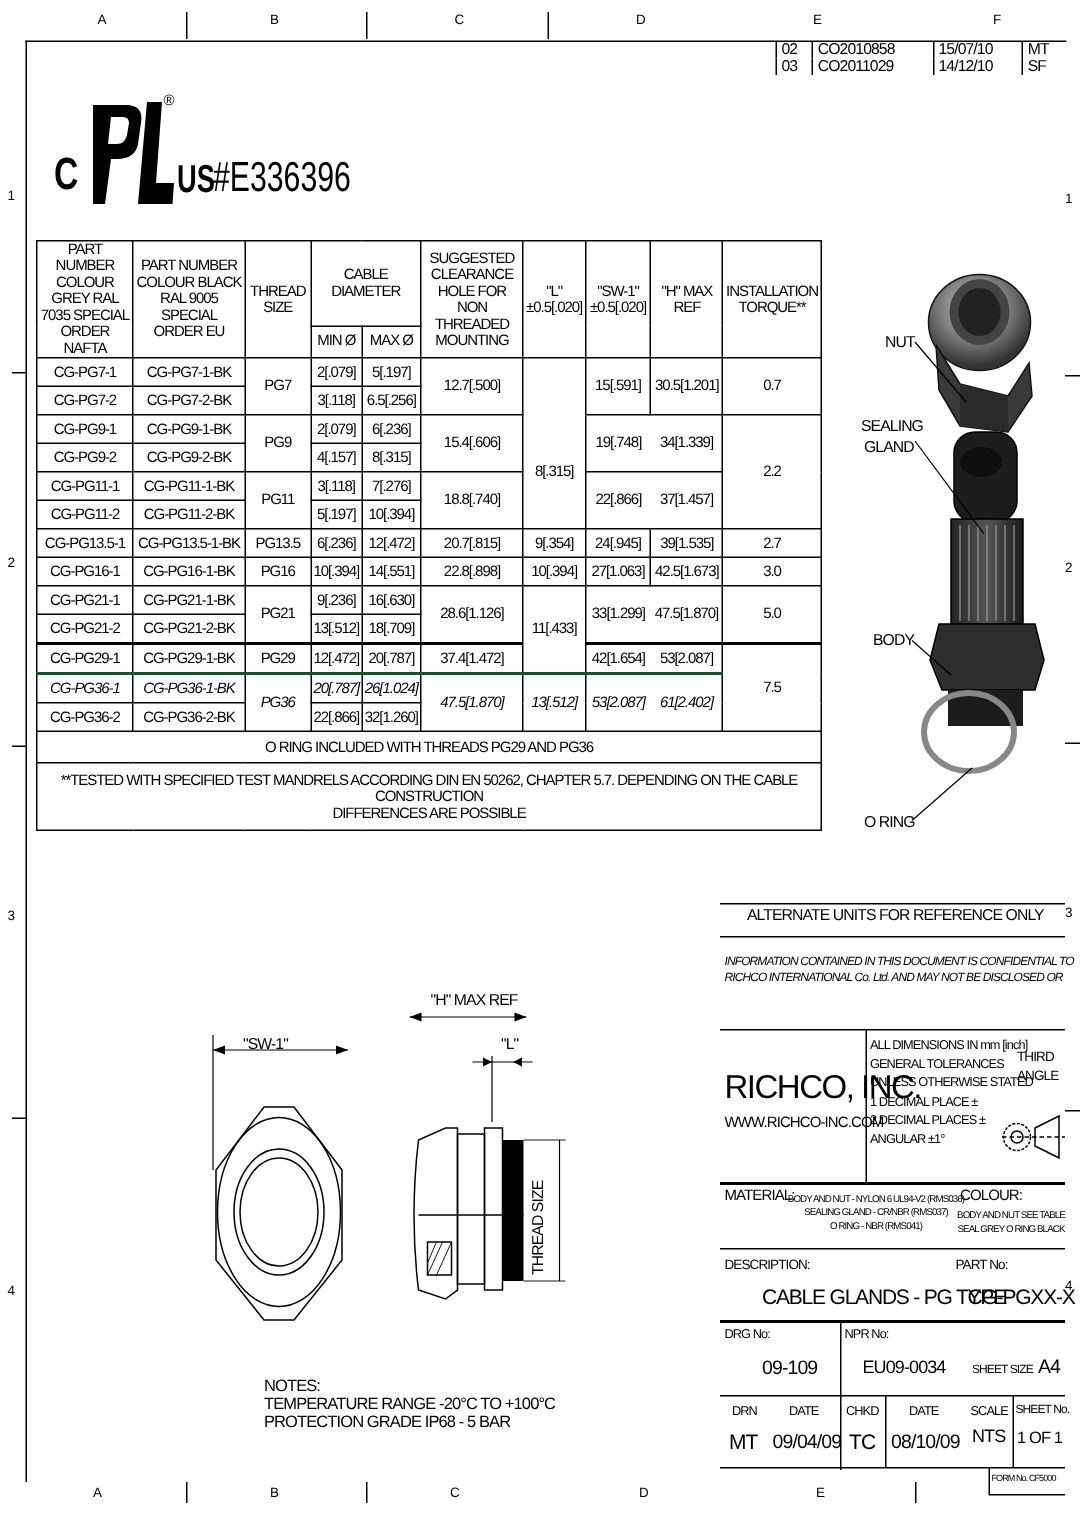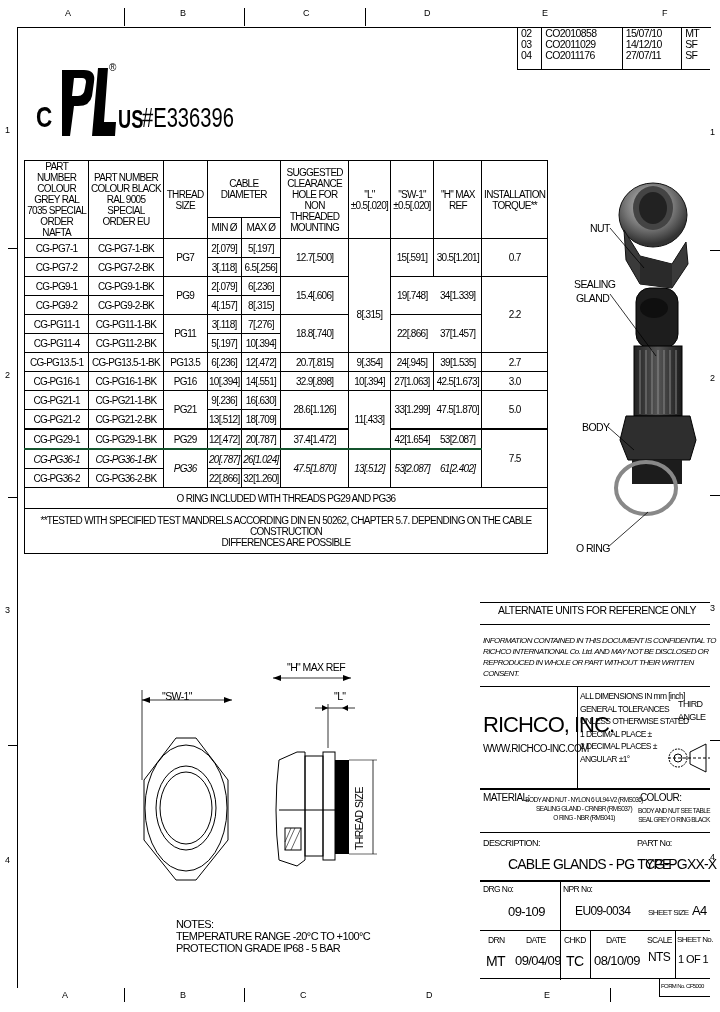--- a/index.html
+++ b/index.html
@@ -87,26 +87,20 @@
     <td>CO2010858</td>
     <td>15/07/10</td>
     <td>MT</td>
   </tr>
   <tr>
     <td>03</td>
     <td>CO2011029</td>
     <td>14/12/10</td>
     <td>SF</td>
   </tr>
-  <tr class="last">
-    <td>04</td>
-    <td>CO2011176</td>
-    <td>27/07/11</td>
-    <td>SF</td>
-  </tr>
 </tbody>
   </table>
 
 <table class="spec" style="width:524px;">
   <tbody>
       <tr style="height:54px;">
     <th rowspan="2" style="width:60px;">PART NUMBER COLOUR GREY RAL 7035 SPECIAL ORDER NAFTA</th>
     <th rowspan="2" style="width:70px;">PART NUMBER COLOUR BLACK RAL 9005 SPECIAL ORDER EU</th>
     <th rowspan="2" style="width:40px;">THREAD SIZE</th>
     <th colspan="2" style="border-bottom:1px solid #000;">CABLE DIAMETER</th>
@@ -163,21 +157,21 @@
     <td>CG-PG11-1</td>
     <td>CG-PG11-1-BK</td>
     <td rowspan="2">PG11</td>
     <td>3[.118]</td>
     <td>7[.276]</td>
     <td rowspan="2">18.8[.740]</td>
     <td rowspan="2" style="border-right:none;">22[.866]</td>
     <td rowspan="2" style="border-left:none;">37[1.457]</td>
   </tr>
   <tr>
-    <td>CG-PG11-4</td>
+    <td>CG-PG11-2</td>
     <td>CG-PG11-2-BK</td>
     <td>5[.197]</td>
     <td>10[.394]</td>
   </tr>
 
   <tr>
     <td>CG-PG13.5-1</td>
     <td>CG-PG13.5-1-BK</td>
     <td>PG13.5</td>
     <td>6[.236]</td>
@@ -188,21 +182,21 @@
     <td>39[1.535]</td>
     <td>2.7</td>
   </tr>
 
   <tr>
     <td>CG-PG16-1</td>
     <td>CG-PG16-1-BK</td>
     <td>PG16</td>
     <td>10[.394]</td>
     <td>14[.551]</td>
-    <td>32.9[.898]</td>
+    <td>22.8[.898]</td>
     <td>10[.394]</td>
     <td>27[1.063]</td>
     <td>42.5[1.673]</td>
     <td>3.0</td>
   </tr>
 
   <tr>
     <td>CG-PG21-1</td>
     <td>CG-PG21-1-BK</td>
     <td rowspan="2">PG21</td>
@@ -366,21 +360,20 @@
   <div>PROTECTION GRADE IP68 - 5 BAR</div>
 </div>
 
 <div>
   <div class="line" style="left:480px;top:602px;width:230px;height:1px;"></div>
   <div class="tb" style="left:498px;top:604px;font-size:10.5px;">ALTERNATE UNITS FOR REFERENCE ONLY</div>
   <div class="line" style="left:480px;top:624px;width:230px;height:1px;"></div>
   <div class="tb" style="left:483px;top:635px;font-size:8px;line-height:11px;font-style:italic;">
     <div>INFORMATION CONTAINED IN THIS DOCUMENT IS CONFIDENTIAL TO</div>
     <div>RICHCO INTERNATIONAL Co. Ltd. AND MAY NOT BE DISCLOSED OR</div>
-    <div>REPRODUCED IN WHOLE OR PART WITHOUT THEIR WRITTEN CONSENT.</div>
   </div>
   <div class="line" style="left:480px;top:686px;width:230px;height:1px;"></div>
   <div class="line" style="left:577px;top:686px;width:1px;height:102px;"></div>
   <div class="tb" style="left:483px;top:712px;font-size:22px;letter-spacing:-1px;">RICHCO, INC.</div>
   <div class="tb" style="left:483px;top:743px;font-size:10px;">WWW.RICHCO-INC.COM</div>
   <div class="tb" style="left:580px;top:690px;font-size:8.5px;line-height:12.5px;">
     <div>ALL DIMENSIONS IN mm [inch]</div>
     <div>GENERAL TOLERANCES</div>
     <div>UNLESS OTHERWISE STATED</div>
     <div>1 DECIMAL PLACE ±</div>

